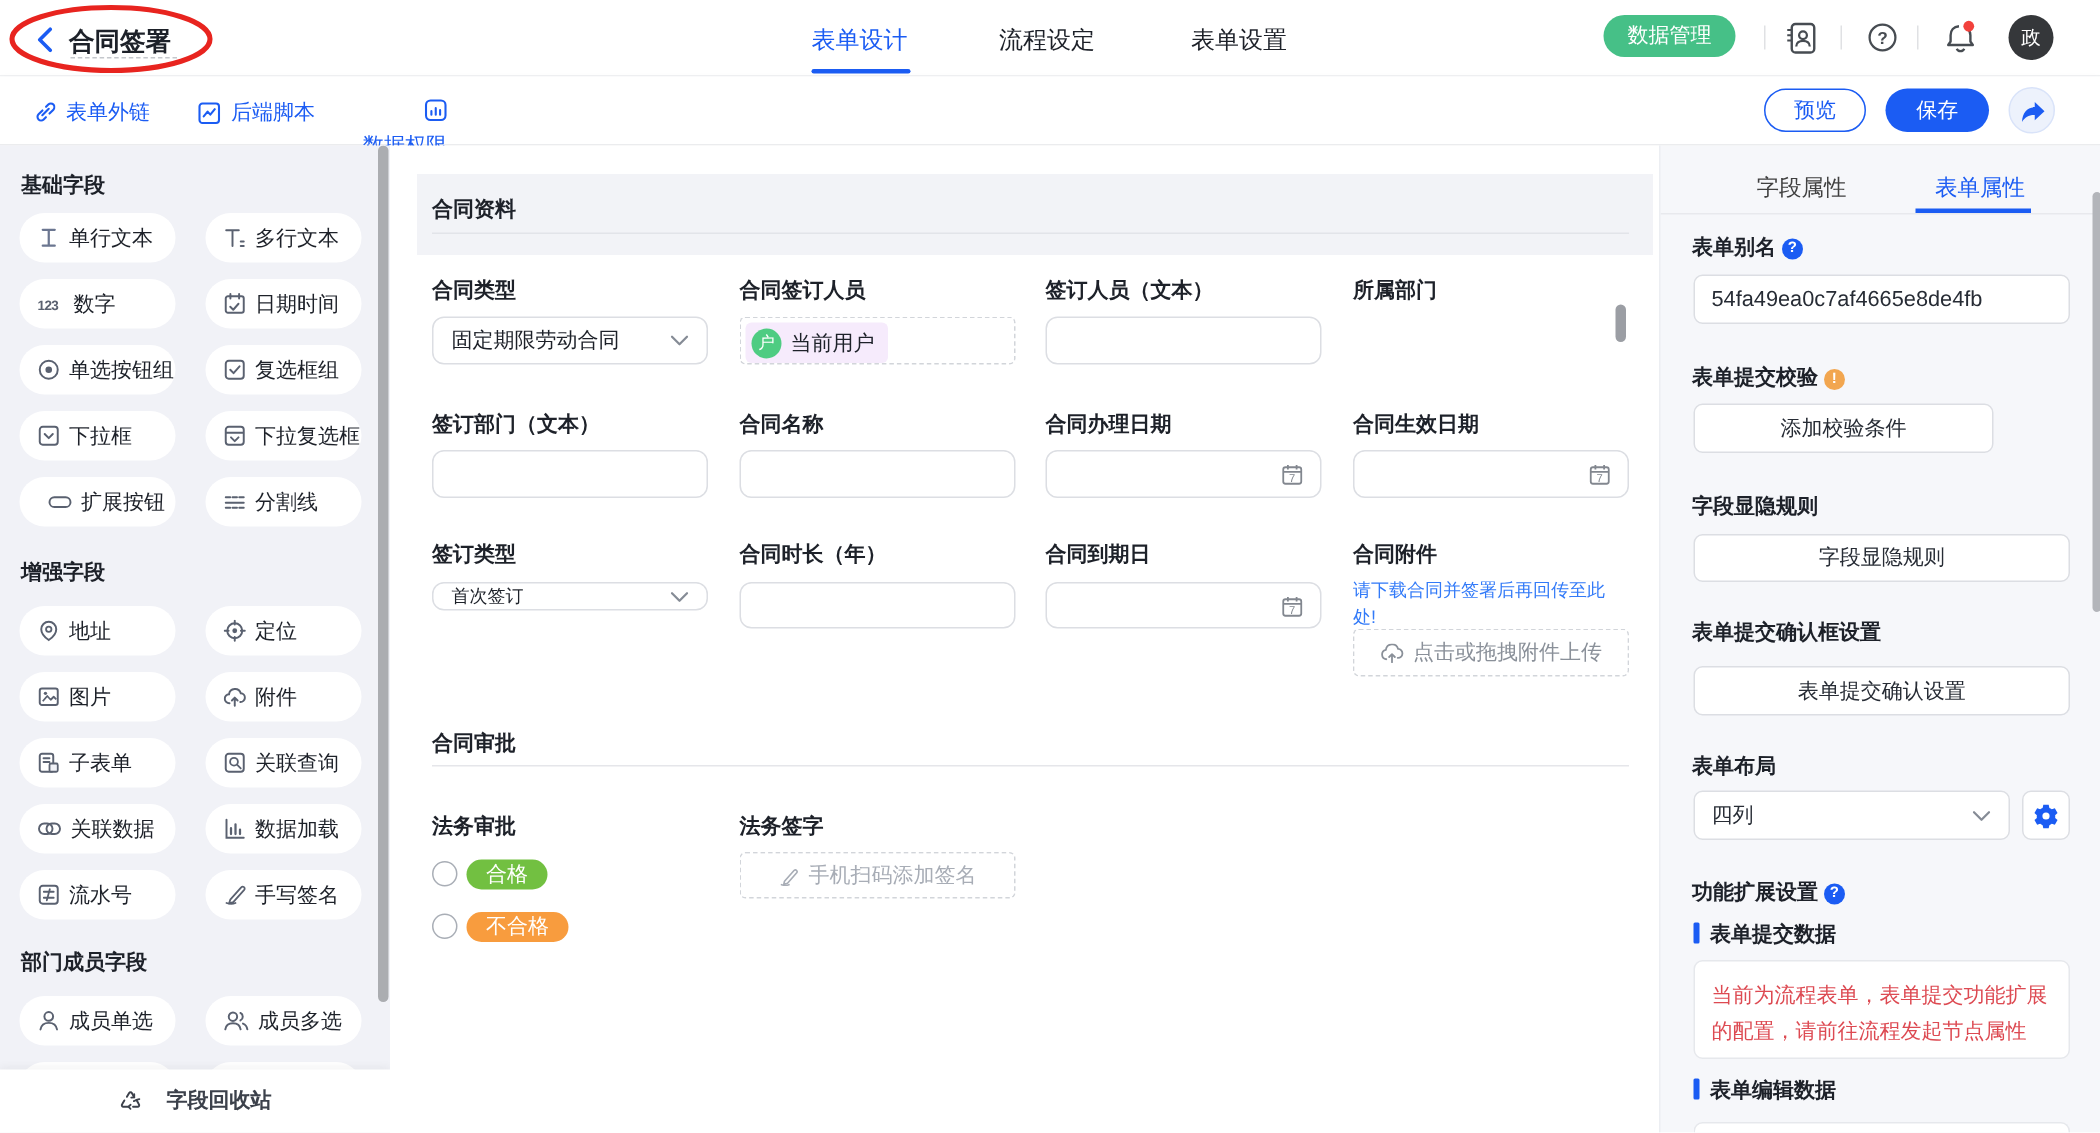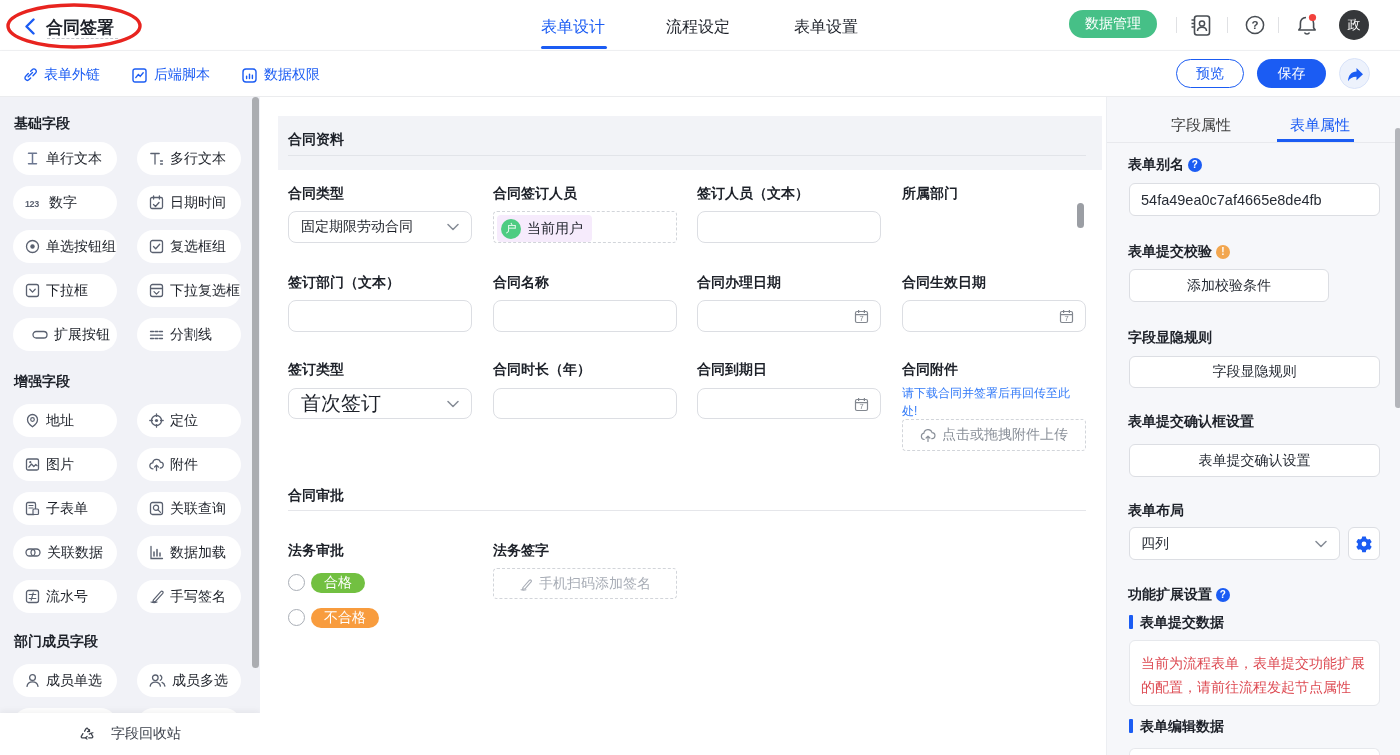--- a/index.html
+++ b/index.html
@@ -63,21 +63,21 @@
       </svg>
     <span>表单外链</span>
   </div>
   <div class="abs" style="left:132px;top:66px;color:#1b5cf3;font-size:14px;display:flex;align-items:center;gap:7px;">
     <svg width="15" height="15" viewBox="0 0 15 15">
         <rect x="1" y="1" width="13" height="13" rx="2" fill="none" stroke="#1b5cf3" stroke-width="1.4"></rect>
         <path d="M3.8 9.6 L6.4 6.4 L8.2 8.4 L11.2 4.8" fill="none" stroke="#1b5cf3" stroke-width="1.4" stroke-linecap="round" stroke-linejoin="round"></path>
       </svg>
     <span>后端脚本</span>
   </div>
-  <div class="abs" style="left:242px;top:66px;color:#1b5cf3;font-size:14px;display:flex;align-items:center;gap:7px;">
+  <div class="abs" style="left:242px;top:66px;color:#1b5cf3;font-size:14px;display:flex;align-items:flex-end;gap:7px;flex-direction:column;">
     <svg width="15" height="15" viewBox="0 0 15 15">
         <rect x="1" y="1" width="13" height="13" rx="3" fill="none" stroke="#1b5cf3" stroke-width="1.4"></rect>
         <path d="M4.6 10.5 v-2.4 M7.5 10.5 v-4.4 M10.4 10.5 v-3.2" stroke="#1b5cf3" stroke-width="1.4" stroke-linecap="round"></path>
       </svg>
     <span>数据权限</span>
   </div>
   <div class="abs" style="left:1176px;top:59px;width:68px;height:29px;border:1px solid #1b5cf3;border-radius:15px;color:#1b5cf3;font-size:14px;display:flex;align-items:center;justify-content:center;background:#fff;">预览</div>
   <div class="abs" style="left:1257px;top:59px;width:69px;height:29px;border-radius:15px;color:#fff;font-size:14px;display:flex;align-items:center;justify-content:center;background:#1b5cf3;">保存</div>
   <div class="abs" style="left:1339px;top:58px;width:31px;height:31px;border-radius:50%;background:#edf2fc;border:1px solid #d9e3f9;display:flex;align-items:center;justify-content:center;">
     <svg width="18" height="16" viewBox="0 0 18 16">
@@ -173,21 +173,21 @@
           <path d="M2 13.3 c0.5-3 2.5-4.4 5.5-4.4 s5 1.4 5.5 4.4" fill="none" stroke="#5a6170" stroke-width="1.3" stroke-linecap="round"></path>
         </svg>成员单选</div>
     <div class="pill" style="left:137px;top:567px;"><svg width="17" height="15" viewBox="0 0 17 15">
           <circle cx="6.3" cy="4.8" r="2.8" fill="none" stroke="#5a6170" stroke-width="1.3"></circle>
           <path d="M1.2 13.2 c0.4-2.8 2.2-4.1 5.1-4.1 s4.7 1.3 5.1 4.1" fill="none" stroke="#5a6170" stroke-width="1.3" stroke-linecap="round"></path>
           <path d="M11.3 2.3 a2.8 2.8 0 0 1 0 5 M13 9.4 c1.6 0.6 2.6 1.9 2.9 3.8" fill="none" stroke="#5a6170" stroke-width="1.3" stroke-linecap="round"></path>
         </svg>成员多选</div>
     <div class="pill" style="left:13px;top:611px;">部门单选</div>
     <div class="pill" style="left:137px;top:611px;">部门多选</div>
     <div class="abs" style="left:252px;top:0px;width:7px;height:571px;border-radius:3.5px;background:#abadb1;"></div>
-    <div class="abs" style="left:0;top:616px;width:260px;height:42px;background:#fff;box-shadow:0 -2px 6px rgba(31,35,41,.06);display:flex;align-items:center;justify-content:center;gap:16px;font-size:14px;color:#3c414b;">
+    <div class="abs" style="left:0;top:616px;width:260px;height:42px;background:#fff;box-shadow:0 -2px 6px rgba(31,35,41,.06);display:flex;align-items:center;justify-content:center;gap:16px;font-size:14px;color:#3c414b;font-weight:bold;">
       <svg width="16" height="16" viewBox="0 0 16 16">
           <path d="M5.6 5.2 L7.1 2.7 a1 1 0 0 1 1.8 0 l1.6 2.8 M12 7.3 l1.6 2.9 a1 1 0 0 1 -0.9 1.6 h-3 M6.6 11.8 H3.3 a1 1 0 0 1 -0.9-1.6 l1.5-2.6" fill="none" stroke="#3c414b" stroke-width="1.3" stroke-linejoin="round" stroke-linecap="round"></path>
           <path d="M10.5 5.5 l0 -2 M10.5 5.5 l-2 0.2 M12 7.3 l-1.8 0.8 M12 7.3 l1.9 -0.6 M6.6 11.8 l1.5 -1.3 M6.6 11.8 l1.4 1.4" fill="none" stroke="#3c414b" stroke-width="1.2" stroke-linecap="round"></path>
         </svg>
       <span>字段回收站</span>
     </div>
   </div>
 
   <div class="abs" id="canvas" style="left:260px;top:97px;width:846px;height:658px;background:#fff;overflow:hidden;">
 
@@ -232,21 +232,21 @@
           <path d="M4.6 1 v3 M10.4 1 v3 M1.5 5.6 h12" stroke="#82878f" stroke-width="1.2"></path>
           <text x="7.5" y="12" font-size="7.5" fill="#82878f" text-anchor="middle" font-family="Liberation Sans">7</text>
         </svg>
     </div>
 
     <div class="lbl" style="left:28px;top:264px;">签订类型</div>
     <div class="lbl" style="left:233px;top:264px;">合同时长（年）</div>
     <div class="lbl" style="left:437px;top:264px;">合同到期日</div>
     <div class="lbl" style="left:642px;top:264px;">合同附件</div>
 
-    <div class="inp" style="left:28px;top:291px;width:184px;height:31px;display:flex;align-items:center;padding:0 12px;font-size:20px;">首次签订
+    <div class="inp" style="left:28px;top:291px;width:184px;height:19px;display:flex;align-items:center;padding:0 12px;font-size:12px;">首次签订
       <svg style="position:absolute;right:12px;" width="12" height="8" viewBox="0 0 12 8">
           <path d="M1 1.5 l5 5 l5-5" fill="none" stroke="#868c96" stroke-width="1.5" stroke-linecap="round" stroke-linejoin="round"></path>
         </svg>
     </div>
     <div class="inp" style="left:233px;top:291px;width:184px;height:31px;"></div>
     <div class="inp" style="left:437px;top:291px;width:184px;height:31px;">
       <svg style="position:absolute;right:11px;top:8px;" width="15" height="15" viewBox="0 0 15 15">
           <rect x="1.5" y="2.5" width="12" height="11" rx="1.5" fill="none" stroke="#82878f" stroke-width="1.2"></rect>
           <path d="M4.6 1 v3 M10.4 1 v3 M1.5 5.6 h12" stroke="#82878f" stroke-width="1.2"></path>
           <text x="7.5" y="12" font-size="7.5" fill="#82878f" text-anchor="middle" font-family="Liberation Sans">7</text>

